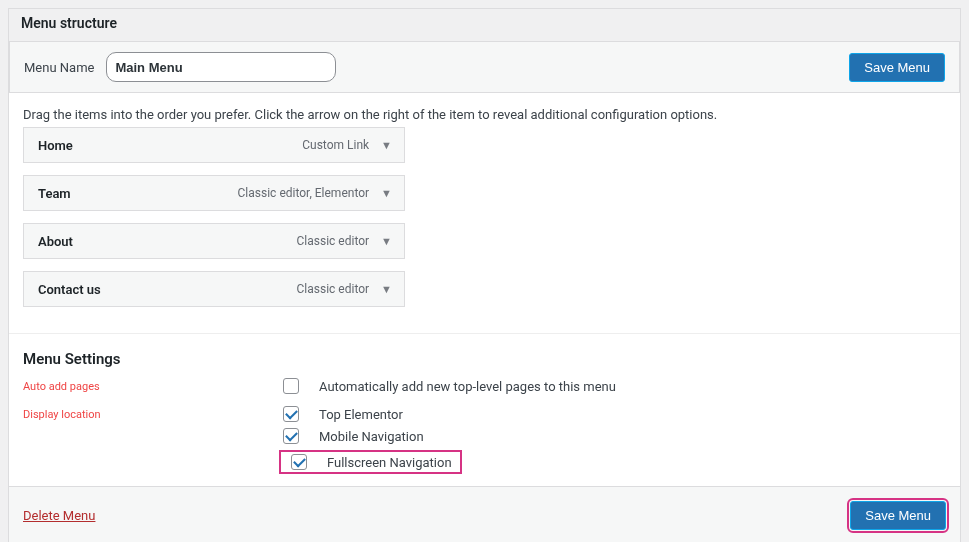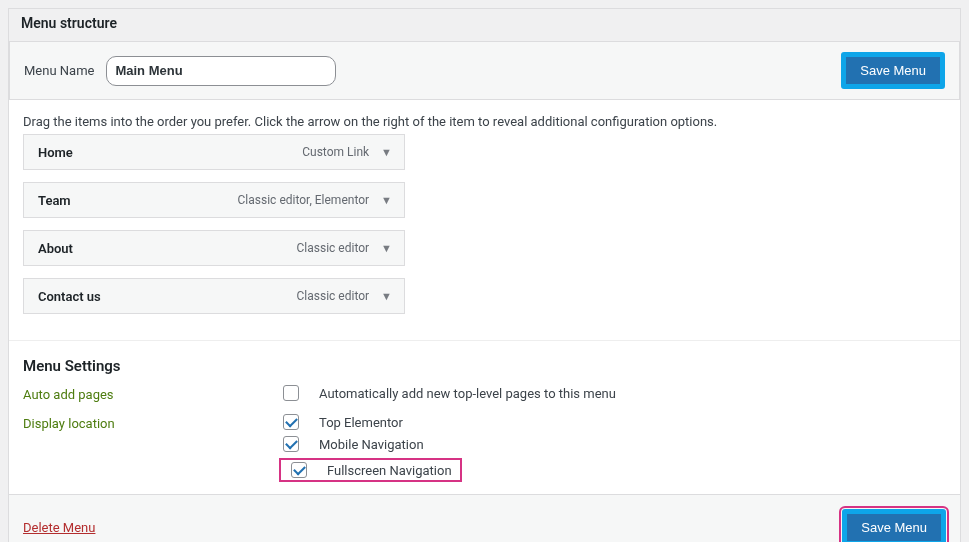--- a/index.html
+++ b/index.html
@@ -41,21 +41,21 @@
       font-size: 13px;
       border: 1px solid #8c8f94;
       border-radius: 10px;
       font-weight: 600;
       color: #2c3338;
     }
     .save-btn {
       margin-left: auto;
       background: #2271b1;
       color: #fff;
-      border: 5px solid #0ea5e9;
+      border: 1px solid #0ea5e9;
       border-radius: 3px;
       padding: 6px 14px;
       font-size: 13px;
       cursor: pointer;
     }
     .body-area {
       background: #fff;
       padding: 14px 14px 0 14px;
     }
     .instructions {
@@ -108,22 +108,22 @@
       color: #1d2327;
       margin-bottom: 10px;
     }
     .settings-row {
       display: flex;
       align-items: flex-start;
       margin-bottom: 12px;
     }
     .settings-label {
       width: 260px;
-      font-size: 13px;
-      color: #4d7c0f;
+      font-size: 11px;
+      color: #ef4444;
       padding-top: 2px;
     }
     .settings-controls {
       display: flex;
       flex-direction: column;
       gap: 6px;
     }
     .check-row {
       display: flex;
       align-items: center;

